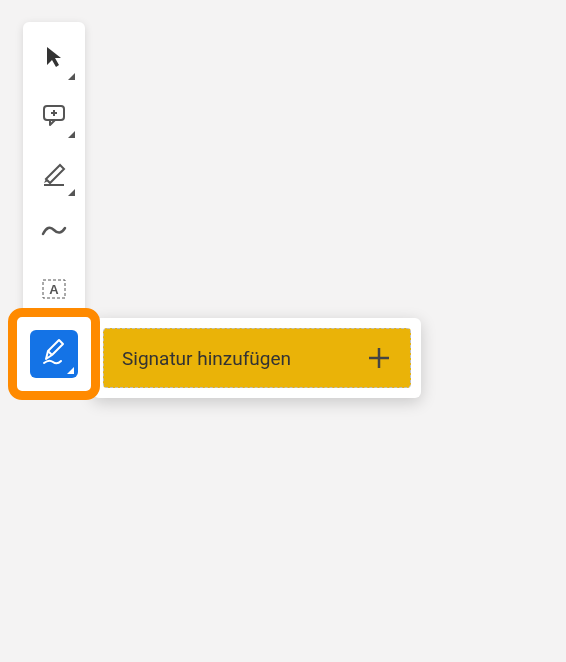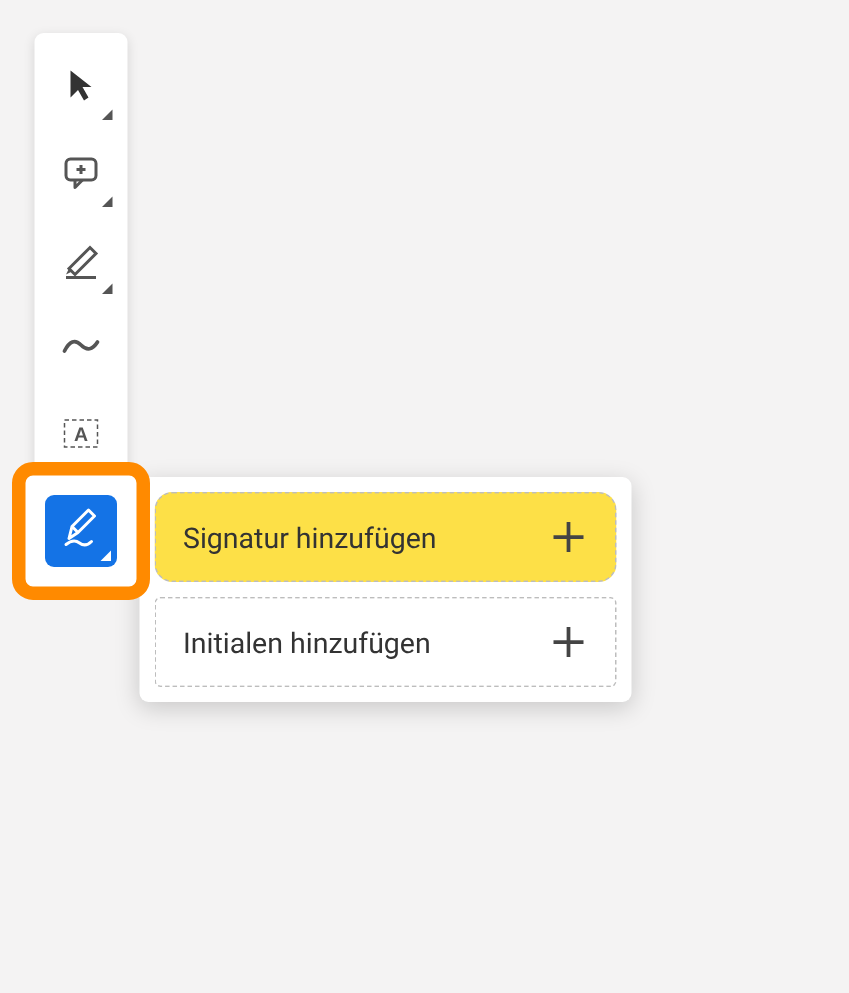--- a/index.html
+++ b/index.html
@@ -102,22 +102,21 @@
       align-items: center;
       justify-content: space-between;
       padding: 0 18px;
       cursor: pointer;
       margin-bottom: 10px;
     }
     .popup-item:last-child {
       margin-bottom: 0;
     }
     .popup-item.hovered {
-      background: #fde047;
-      border-radius: 12px;
+      background: #eab308;
     }
     .popup-item-label {
       font-size: 19px;
       color: #333;
     }
     .plus-icon {
       width: 26px;
       height: 26px;
       display: flex;
       align-items: center;
@@ -196,22 +195,13 @@
 <div class="popup">
   <div class="popup-item hovered">
     <span class="popup-item-label">Signatur hinzufügen</span>
     <span class="plus-icon">
       <svg width="26" height="26" viewBox="0 0 26 26">
         <line x1="13" y1="3" x2="13" y2="23" stroke="#444" stroke-width="2.5"></line>
         <line x1="3" y1="13" x2="23" y2="13" stroke="#444" stroke-width="2.5"></line>
       </svg>
     </span>
   </div>
-  <div class="popup-item">
-    <span class="popup-item-label">Initialen hinzufügen</span>
-    <span class="plus-icon">
-      <svg width="26" height="26" viewBox="0 0 26 26">
-        <line x1="13" y1="3" x2="13" y2="23" stroke="#444" stroke-width="2.5"></line>
-        <line x1="3" y1="13" x2="23" y2="13" stroke="#444" stroke-width="2.5"></line>
-      </svg>
-    </span>
-  </div>
 </div>
 
 </body></html>

